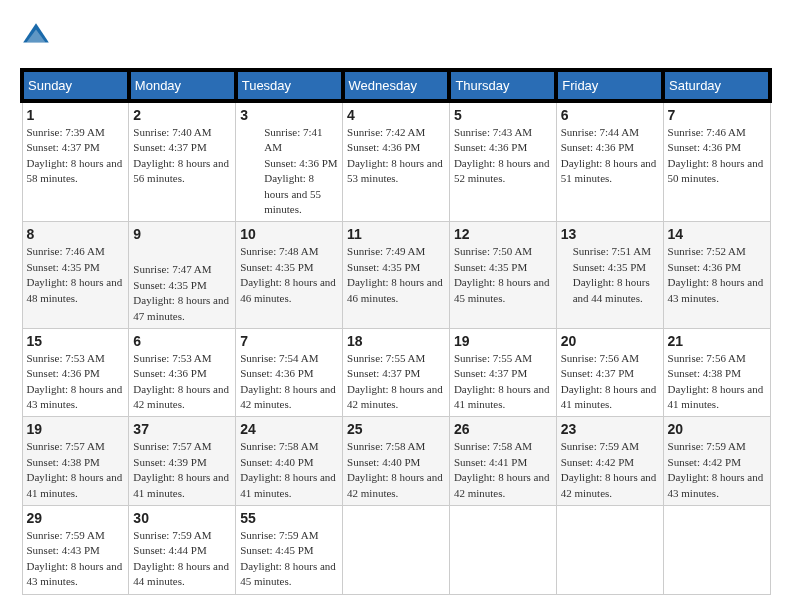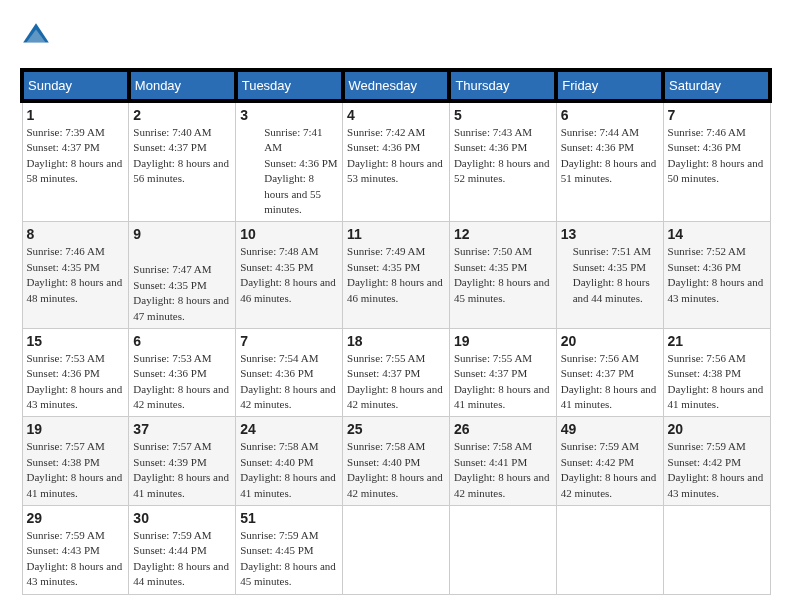--- a/index.html
+++ b/index.html
@@ -275,21 +275,21 @@
 Sunset: 4:40 PM
 Daylight: 8 hours and 42 minutes.</div>
         </td>
         <td>
           <span class="day-num">26</span>
           <div class="cell-text" style="white-space: pre-line;">Sunrise: 7:58 AM
 Sunset: 4:41 PM
 Daylight: 8 hours and 42 minutes.</div>
         </td>
         <td>
-          <span class="day-num">49</span>
+          <span class="day-num">23</span>
           <div class="cell-text" style="white-space: pre-line;">Sunrise: 7:59 AM
 Sunset: 4:42 PM
 Daylight: 8 hours and 42 minutes.</div>
         </td>
         <td>
           <span class="day-num">20</span>
           <div class="cell-text" style="white-space: pre-line;">Sunrise: 7:59 AM
 Sunset: 4:42 PM
 Daylight: 8 hours and 43 minutes.</div>
         </td>
@@ -301,21 +301,21 @@
 Sunset: 4:43 PM
 Daylight: 8 hours and 43 minutes.</div>
         </td>
         <td>
           <span class="day-num">30</span>
           <div class="cell-text" style="white-space: pre-line;">Sunrise: 7:59 AM
 Sunset: 4:44 PM
 Daylight: 8 hours and 44 minutes.</div>
         </td>
         <td>
-          <span class="day-num">51</span>
+          <span class="day-num">55</span>
           <div class="cell-text" style="white-space: pre-line;">Sunrise: 7:59 AM
 Sunset: 4:45 PM
 Daylight: 8 hours and 45 minutes.</div>
         </td>
         <td class="empty-cell"></td>
         <td class="empty-cell"></td>
         <td class="empty-cell"></td>
         <td class="empty-cell"></td>
       </tr>
     </tbody>

